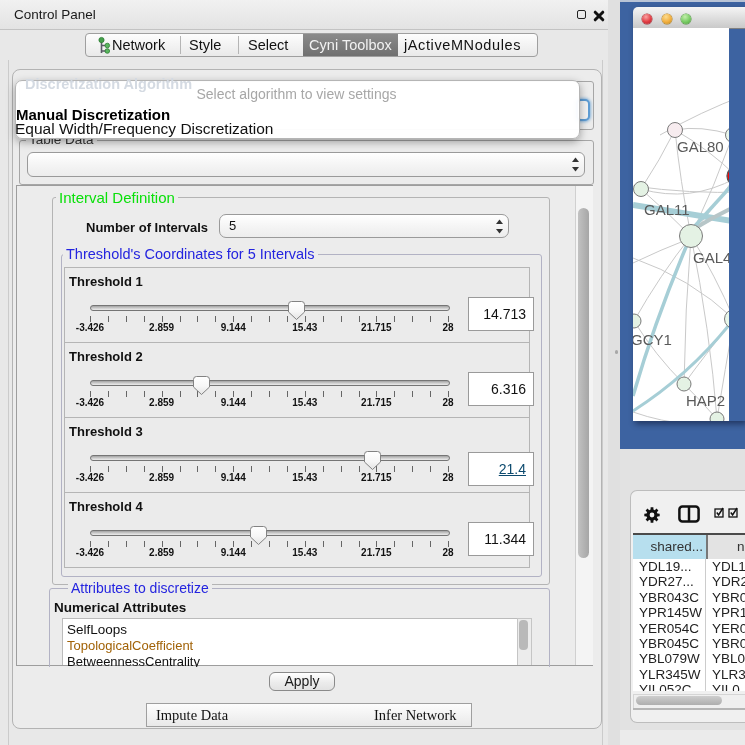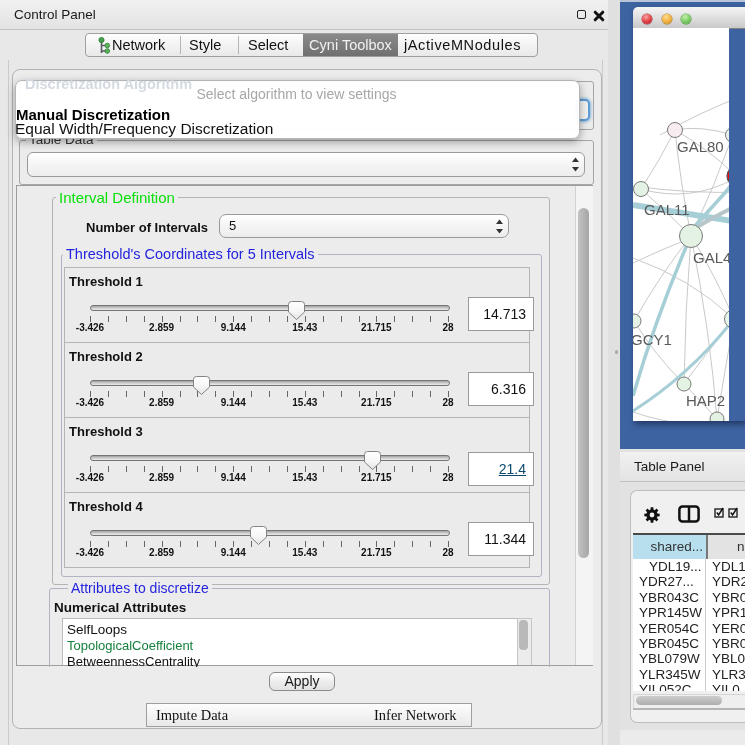--- a/index.html
+++ b/index.html
@@ -246,21 +246,21 @@
         </svg>
         <div class="abs" style="left:403px;top:29px;width:57px;height:32px;background:#fff;border:1px solid #9a9a9a;font-size:14px;color:#111;text-align:right;line-height:32px;padding-right:7px;">11.344</div>
       </div>
     </div>
 
   <div class="groupbox" style="left:49px;top:588px;width:499px;height:106px;border-color:#b2b2c4;"></div>
   <div class="glabel" style="left:68px;top:581px;color:#2424df;font-size:14px;line-height:14px;">Attributes to discretize</div>
   <div class="abs" style="left:54px;top:600px;font-size:13.5px;font-weight:bold;color:#111;">Numerical Attributes</div>
   <div class="abs" style="left:62px;top:618px;width:455px;height:46px;background:#ffffff;border:1px solid #bbb;border-bottom:none;">
     <div class="abs" style="left:4px;top:3px;font-size:13.5px;color:#111;">SelfLoops</div>
-    <div class="abs" style="left:4px;top:19px;font-size:13px;color:#15803d;">TopologicalCoefficient</div>
+    <div class="abs" style="left:4px;top:19px;font-size:13px;color:#a16207;">TopologicalCoefficient</div>
     <div class="abs" style="left:4px;top:35px;font-size:13px;color:#111;">BetweennessCentrality</div>
   </div>
   <div class="abs" style="left:517px;top:618px;width:13px;height:46px;background:#ececec;border:1px solid #c5c5c5;border-bottom:none;"></div>
   <div class="abs" style="left:519px;top:620px;width:9px;height:30px;background:#b9b9b9;border-radius:4px;"></div>
 
   <div class="abs" style="left:17px;top:667px;width:574px;height:59px;background:#ececec;"></div>
 
   <div class="abs" style="left:269px;top:672px;width:64px;height:17px;background:linear-gradient(#ffffff,#ececec 55%,#e2e2e2);border:1px solid #8a8a8a;border-radius:6px;text-align:center;font-size:14px;color:#1a1a1a;line-height:17px;">Apply</div>
 
   <div class="abs" style="left:146px;top:703px;width:324px;height:22px;background:linear-gradient(#fdfdfd,#e9e9e9);border:1px solid #9f9f9f;border-radius:0;overflow:hidden;font-family:Liberation Serif, serif;">
@@ -343,23 +343,20 @@
           <text x="736" y="343">H</text>
           <text x="686" y="406">HAP2</text>
         </g>
       </svg>
     </div>
   </div>
 </div>
 
 <div class="abs" style="left:620px;top:449px;width:125px;height:296px;background:#e2e2e2;">
   <div class="abs" style="left:0;top:281px;width:125px;height:15px;background:#ebebeb;"></div>
-  <div class="abs" style="left:0;top:3px;width:125px;height:29px;background:linear-gradient(#f1f1f1,#e3e3e3);border-bottom:1px solid #c3c3c3;">
-    <div class="abs" style="left:14px;top:7px;font-size:13.5px;color:#1a1a1a;">Table Panel</div>
-  </div>
 
   <div class="abs" style="left:10px;top:41px;width:115px;height:231px;background:#f0f0f0;border:1px solid #bdbdbd;border-radius:7px 0 0 7px;border-right:none;"></div>
 
   <svg class="abs" style="left:24px;top:58px;" width="16" height="16" viewBox="0 0 16 16">
     <path fill="#111" fill-rule="evenodd" d="M15.68 6.63 L15.68 9.37 L13.42 9.42 L12.84 10.82 L14.40 12.46 L12.46 14.40 L10.82 12.84 L9.42 13.42 L9.37 15.68 L6.63 15.68 L6.58 13.42 L5.18 12.84 L3.54 14.40 L1.60 12.46 L3.16 10.82 L2.58 9.42 L0.32 9.37 L0.32 6.63 L2.58 6.58 L3.16 5.18 L1.60 3.54 L3.54 1.60 L5.18 3.16 L6.58 2.58 L6.63 0.32 L9.37 0.32 L9.42 2.58 L10.82 3.16 L12.46 1.60 L14.40 3.54 L12.84 5.18 L13.42 6.58 Z M8 5.6 A2.4 2.4 0 1 0 8 10.4 A2.4 2.4 0 1 0 8 5.6 Z"></path>
   </svg>
   <svg class="abs" style="left:58px;top:56px;" width="22" height="18" viewBox="0 0 22 18">
     <rect x="1.4" y="1.4" width="19.2" height="15.2" rx="3" fill="none" stroke="#111" stroke-width="2.5"></rect>
     <line x1="11" y1="1.4" x2="11" y2="16.6" stroke="#111" stroke-width="2.5"></line>
   </svg>
@@ -371,21 +368,21 @@
   </svg>
 
   <div class="abs" style="left:13px;top:84px;width:112px;height:130px;background:#fff;border-top:2px solid #4a4a4a;">
     <div class="abs" style="left:0;top:0;width:70px;height:24px;background:#b7dfee;border-right:2px solid #777;border-bottom:1px solid #999;text-align:right;padding-right:3px;font-size:13.5px;color:#333;line-height:24px;">shared...</div>
     <div class="abs" style="left:75px;top:0;width:37px;height:24px;background:#e3e3e3;border-bottom:1px solid #999;font-size:13.5px;color:#333;line-height:24px;">
         <span style="position:absolute;left:29px;">na</span>
       </div>
   </div>
   <div class="abs" style="left:13px;top:110px;width:112px;height:132px;overflow:hidden;font-size:13.5px;color:#222;background:#fff;">
     <div style="position:absolute;left:0;top:0;width:71px;">
-      <div style="height:15.4px;padding-left:16px;">YDL19...</div>
+      <div style="height:15.4px;padding-left:6px;">YDL19...</div>
       <div style="height:15.4px;padding-left:6px;">YDR27...</div>
       <div style="height:15.4px;padding-left:6px;">YBR043C</div>
       <div style="height:15.4px;padding-left:6px;">YPR145W</div>
       <div style="height:15.4px;padding-left:6px;">YER054C</div>
       <div style="height:15.4px;padding-left:6px;">YBR045C</div>
       <div style="height:15.4px;padding-left:6px;">YBL079W</div>
       <div style="height:15.4px;padding-left:6px;">YLR345W</div>
       <div style="height:15.4px;padding-left:6px;">YIL052C</div>
     </div>
     <div style="position:absolute;left:72px;top:0;width:43px;border-left:1px solid #ccc;">

